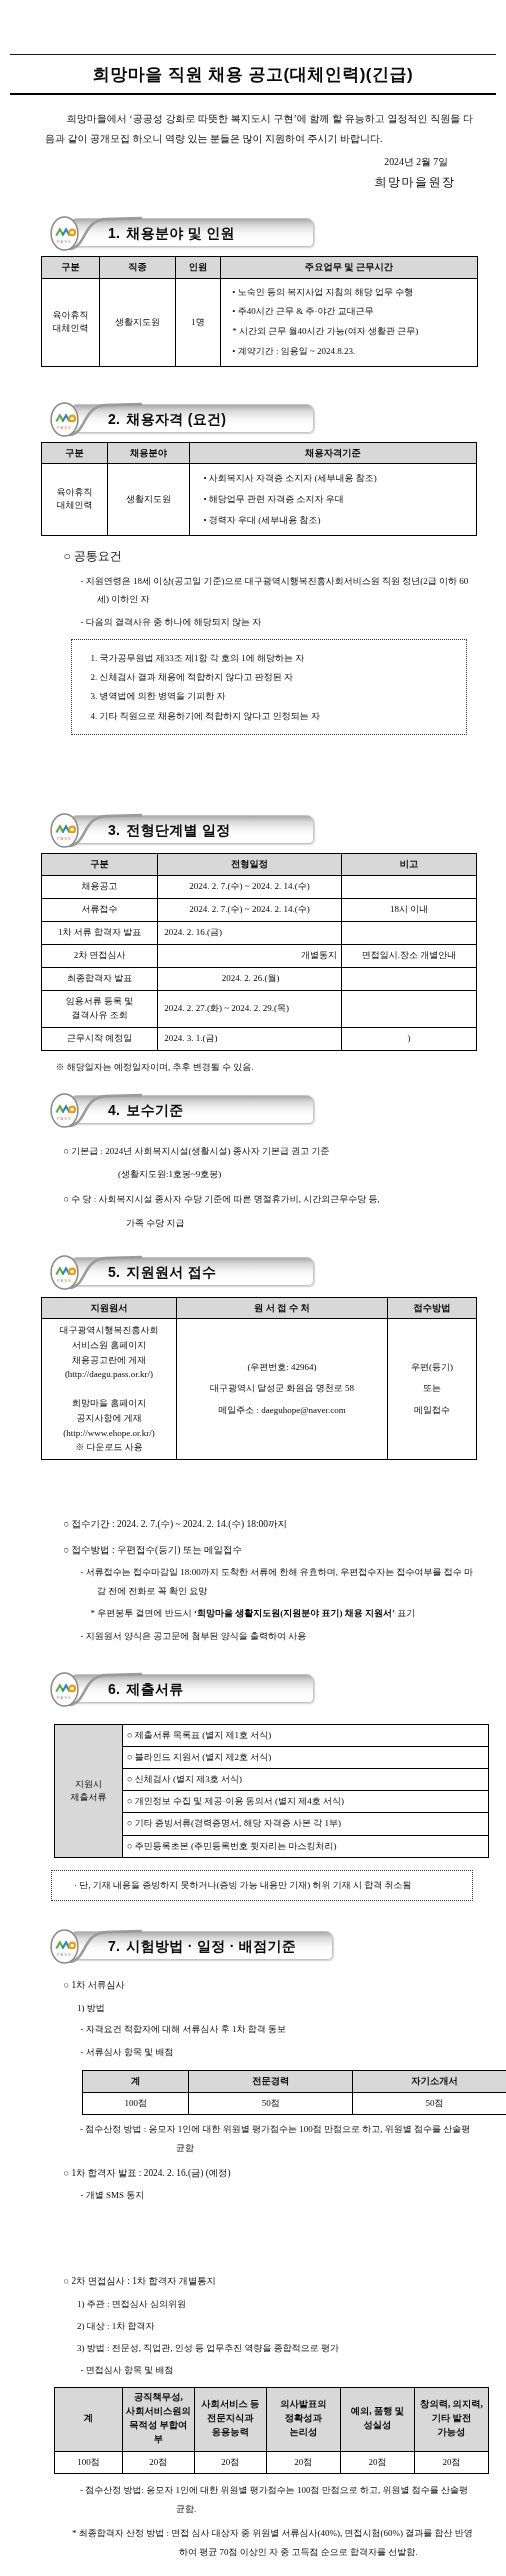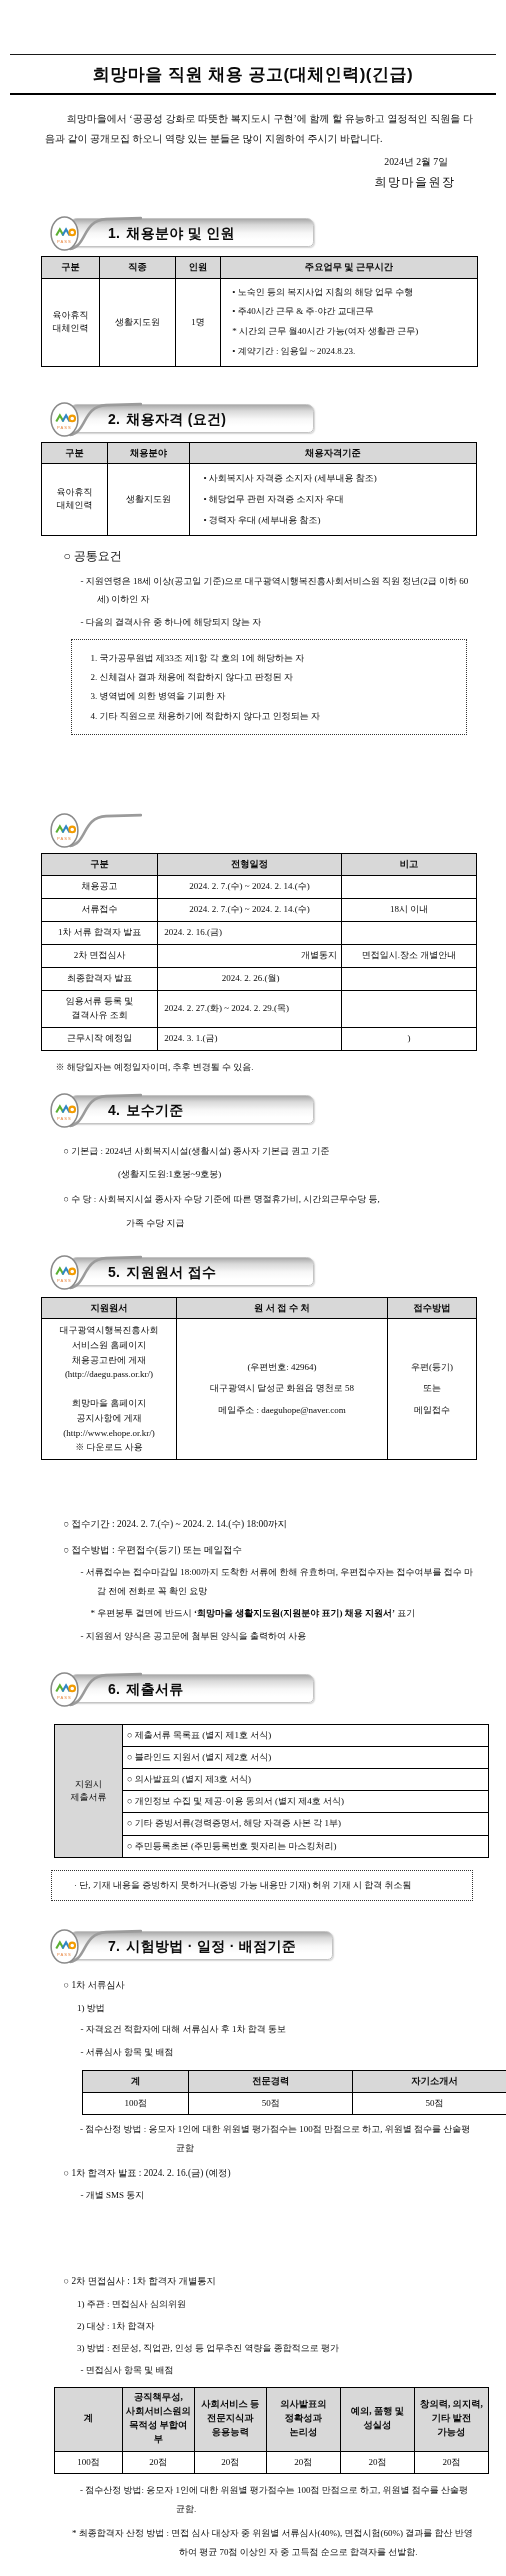--- a/index.html
+++ b/index.html
@@ -180,20 +180,21 @@
       <svg class="swoosh" width="77" height="36" viewBox="0 0 150 70">
           <path d="M10 66 C42 62 34 10 80 8 L148 6" fill="none" stroke="#9b9b9b" stroke-width="5" stroke-linecap="round"></path>
         </svg>
       <svg class="badge" width="29" height="35" viewBox="0 0 56 68">
         <ellipse cx="28" cy="34" rx="26" ry="32" fill="#fff" stroke="#8a8a8a" stroke-width="3"></ellipse>
         <path d="M12 38 L19 26 L26 38" fill="none" stroke="#5bb033" stroke-width="4"></path>
         <path d="M24 38 L31 26 L38 38" fill="none" stroke="#2f86c5" stroke-width="4"></path>
         <circle cx="43" cy="32" r="5.5" fill="none" stroke="#f39c00" stroke-width="4"></circle>
         <text x="28" y="52" text-anchor="middle" font-family="Liberation Sans, sans-serif" font-size="8" letter-spacing="2" fill="#e8833a">PASS</text>
       </svg>
+      <div class="bar"><span class="no">3.</span><span>전형단계별 일정</span></div>
     </div>
 
     <table class="t t3" style="margin-top:5.2px;">
       <colgroup>
           <col style="width:116px">
           <col style="width:184px">
           <col style="width:135px">
         </colgroup>
       <thead>
           <tr>
@@ -339,21 +340,21 @@
       <tbody>
         <tr>
           <td class="rowlabel pre" rowspan="6">지원시
 제출서류</td>
           <td>○ 제출서류 목록표 (별지 제1호 서식)</td>
         </tr>
         <tr>
             <td>○ 블라인드 지원서 (별지 제2호 서식)</td>
           </tr>
         <tr>
-            <td>○ 의사발표의 (별지 제3호 서식)</td>
+            <td>○ 신체검사 (별지 제3호 서식)</td>
           </tr>
         <tr>
             <td>○ 개인정보 수집 및 제공·이용 동의서 (별지 제4호 서식)</td>
           </tr>
         <tr>
             <td>○ 기타 증빙서류(경력증명서, 해당 자격증 사본 각 1부)</td>
           </tr>
         <tr>
             <td>○ 주민등록초본 (주민등록번호 뒷자리는 마스킹처리)</td>
           </tr>

